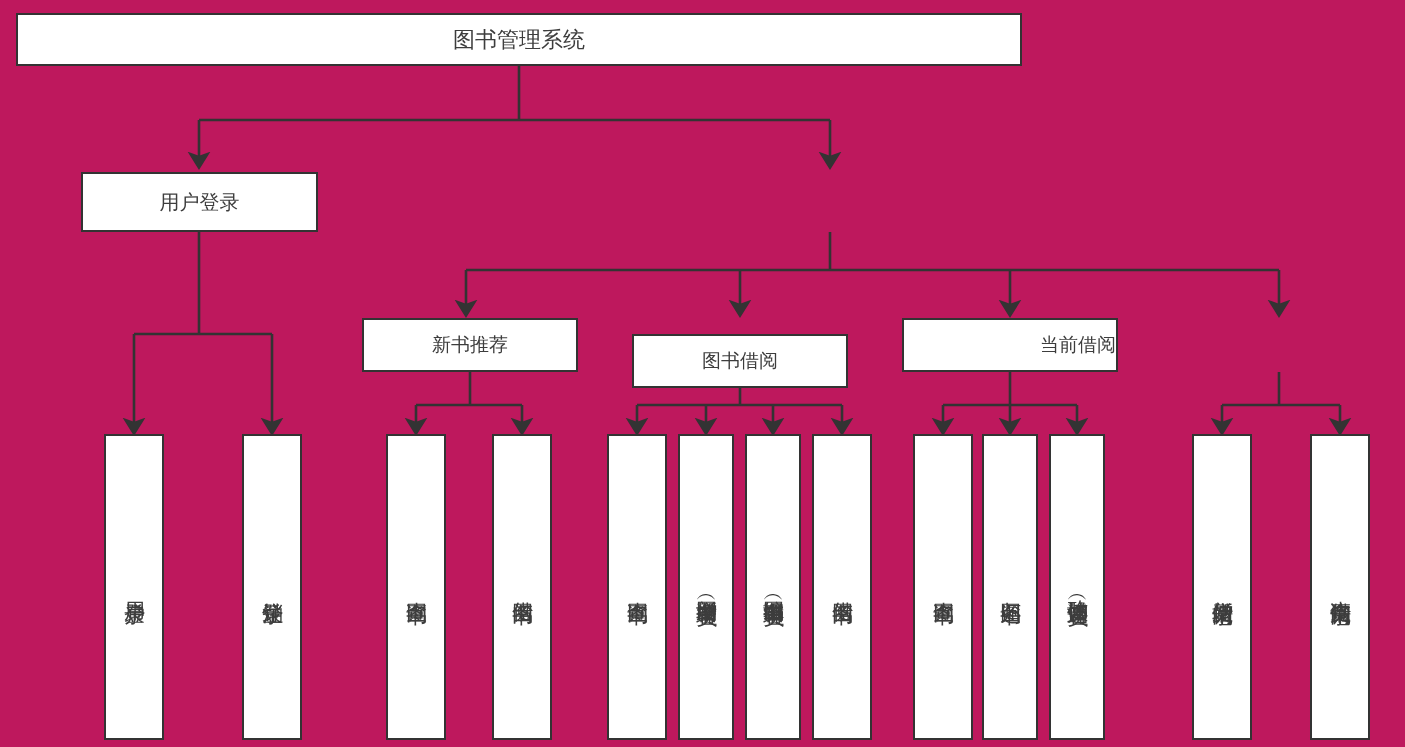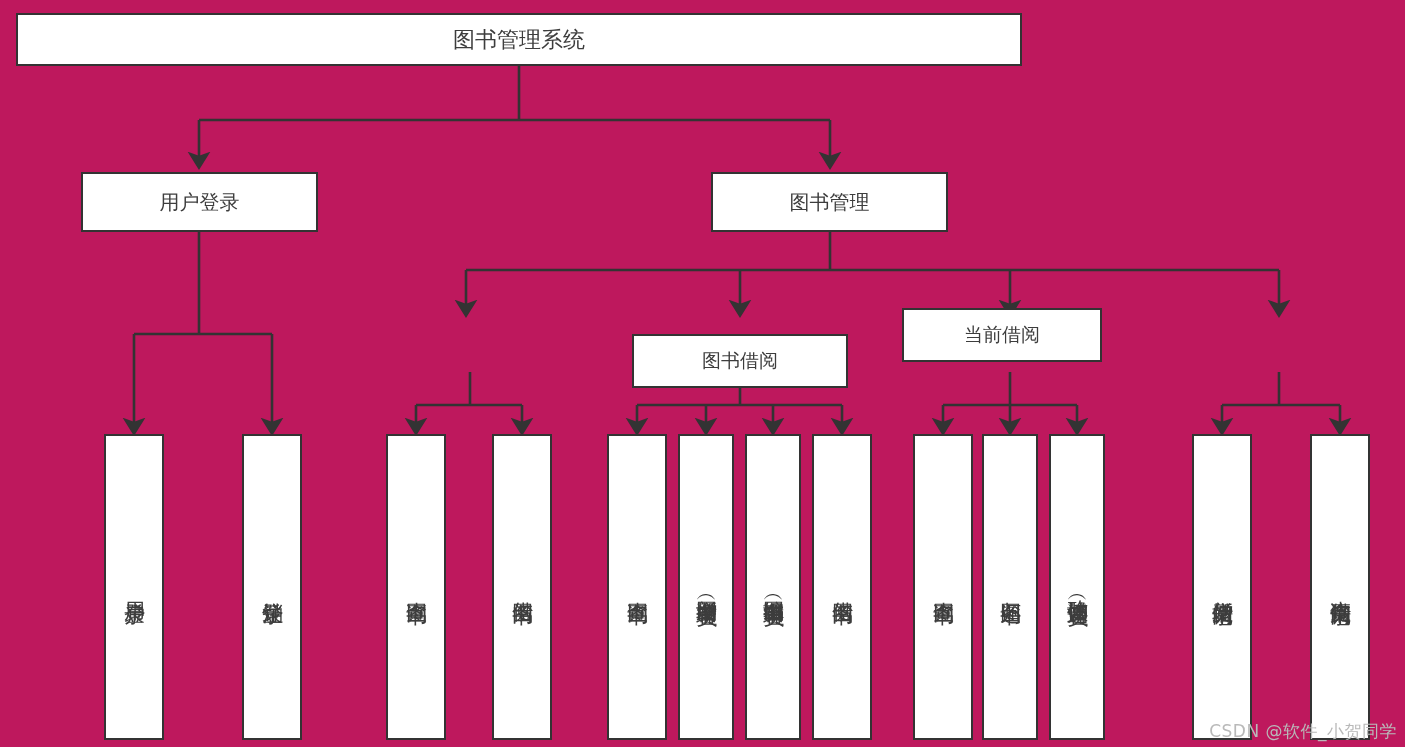--- a/index.html
+++ b/index.html
@@ -127,28 +127,28 @@
     </g>
   </svg>
 
   <div class="node root" style="left:16px; top:13px; width:1006px; height:53px;">
     <span class="label">图书管理系统</span>
   </div>
 
   <div class="node lvl2" style="left:81px; top:172px; width:237px; height:60px;">
     <span class="label">用户登录</span>
   </div>
-  <div class="node lvl2" style="left:711px; top:172px; width:237px; height:60px;">
-    <span class="label">图书管理</span>
+
+  <div class="node lvl3" style="left:362px; top:318px; width:216px; height:54px;">
+    <span class="label">新书推荐</span>
   </div>
-
   <div class="node lvl3" style="left:632px; top:318px; width:216px; height:54px;margin-top:16px;">
     <span class="label">图书借阅</span>
   </div>
-  <div class="node lvl3" style="left:902px; top:308px; width:200px; height:54px;">
+  <div class="node lvl3" style="left:902px; top:318px; width:216px; height:54px;justify-content:flex-end;">
     <span class="label">当前借阅</span>
   </div>
 
   <div class="node leaf" style="left:104px; top:434px; width:60px; height:306px;">
     <span class="label">用户登录</span>
   </div>
   <div class="node leaf" style="left:242px; top:434px; width:60px; height:306px;">
     <span class="label">注销登录</span>
   </div>
 
@@ -182,15 +182,14 @@
     <span class="label">确认归还（管理员）</span>
   </div>
 
   <div class="node leaf" style="left:1192px; top:434px; width:60px; height:306px;">
     <span class="label">新增借阅记录</span>
   </div>
   <div class="node leaf" style="left:1310px; top:434px; width:60px; height:306px;">
     <span class="label">查询借阅记录</span>
   </div>
 
-  <div id="watermark">CSDN @软件_小贺同学</div>
 
 </div>
 
 </body></html>

